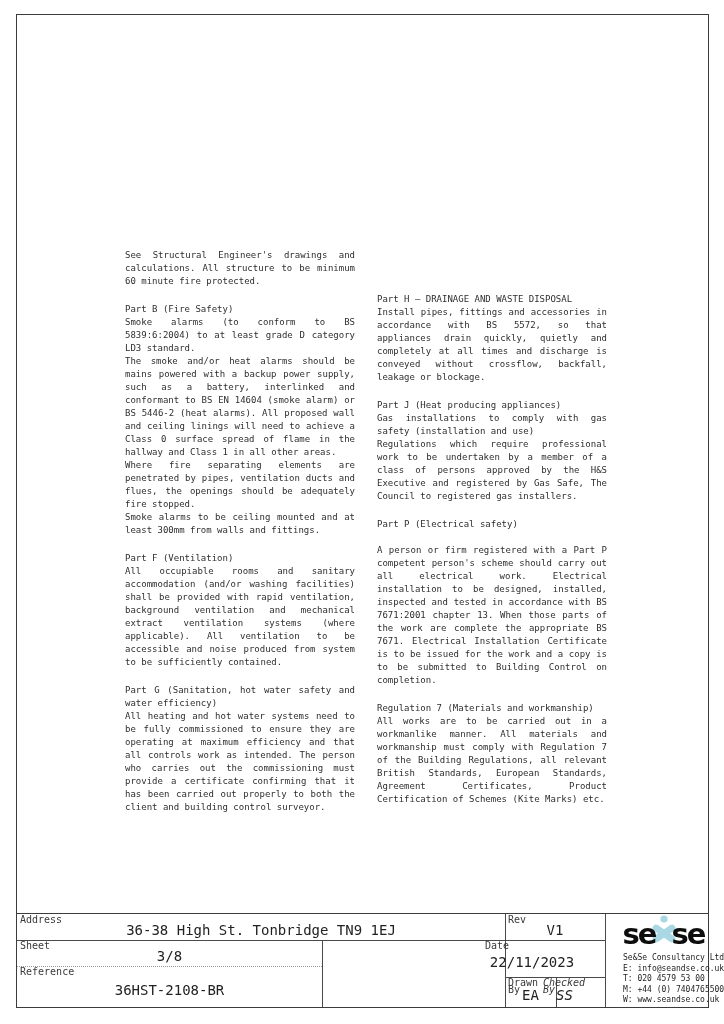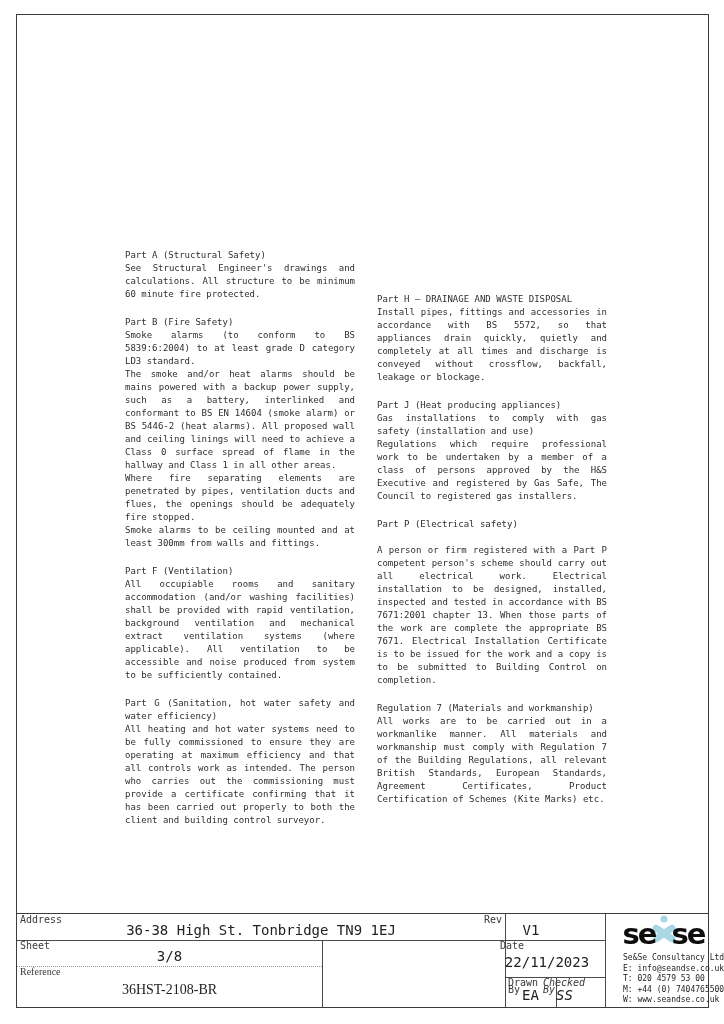--- a/index.html
+++ b/index.html
@@ -71,21 +71,20 @@
   }
 </style>
 </head>
 <body>
 
 <div id="page">
   <div id="sheet-border">
 
     <div class="col" id="left-col">
       <div class="section">
-        <p class="para">Part A (Structural Safety)</p>
         <p class="para">See Structural Engineer's drawings and calculations. All structure to be minimum 60 minute fire protected.</p>
       </div>
       <div class="section">
         <p class="para">Part B (Fire Safety)</p>
         <p class="para">Smoke alarms (to conform to BS 5839:6:2004) to at least grade D category LD3 standard.</p>
         <p class="para">The smoke and/or heat alarms should be mains powered with a backup power supply, such as a battery, interlinked and conformant to BS EN 14604 (smoke alarm) or BS 5446-2 (heat alarms). All proposed wall and ceiling linings will need to achieve a Class 0 surface spread of flame in the hallway and Class 1 in all other areas.</p>
         <p class="para">Where fire separating elements are penetrated by pipes, ventilation ducts and flues, the openings should be adequately fire stopped.</p>
         <p class="para">Smoke alarms to be ceiling mounted and at least 300mm from walls and fittings.</p>
       </div>
       <div class="section">
@@ -132,32 +131,32 @@
       <div class="tb-cell" style="left:0;top:0;width:488px;height:26px;">
         <span class="tb-label">Address</span>
         <span class="tb-value">36-38 High St. Tonbridge TN9 1EJ</span>
       </div>
 
       <div class="tb-cell" style="left:0;top:26px;width:305px;height:26px;">
         <span class="tb-label">Sheet</span>
         <span class="tb-value">3/8</span>
       </div>
 
-      <div class="tb-cell" style="left:0;top:52px;width:305px;height:41px;font-family:Liberation Serif, serif;">
+      <div class="tb-cell" style="left:0;top:52px;width:305px;height:41px;">
         <span class="tb-label">Reference</span>
         <span class="tb-value">36HST-2108-BR</span>
       </div>
 
 
-      <div class="tb-cell" style="left:464px;top:0;width:100px;height:26px;">
+      <div class="tb-cell" style="left:488px;top:0;width:100px;height:26px;">
         <span class="tb-label">Rev</span>
         <span class="tb-value">V1</span>
       </div>
 
-      <div class="tb-cell" style="left:480px;top:26px;width:100px;height:37px;">
+      <div class="tb-cell" style="left:465px;top:26px;width:100px;height:37px;">
         <span class="tb-label">Date</span>
         <span class="tb-value">22/11/2023</span>
       </div>
 
       <div class="tb-cell" style="left:488px;top:63px;width:51px;height:30px;">
         <span class="tb-label">Drawn By</span>
         <span class="tb-value">EA</span>
       </div>
 
       <div class="tb-cell" style="left:523px;top:63px;width:49px;height:30px;font-style:italic;">

